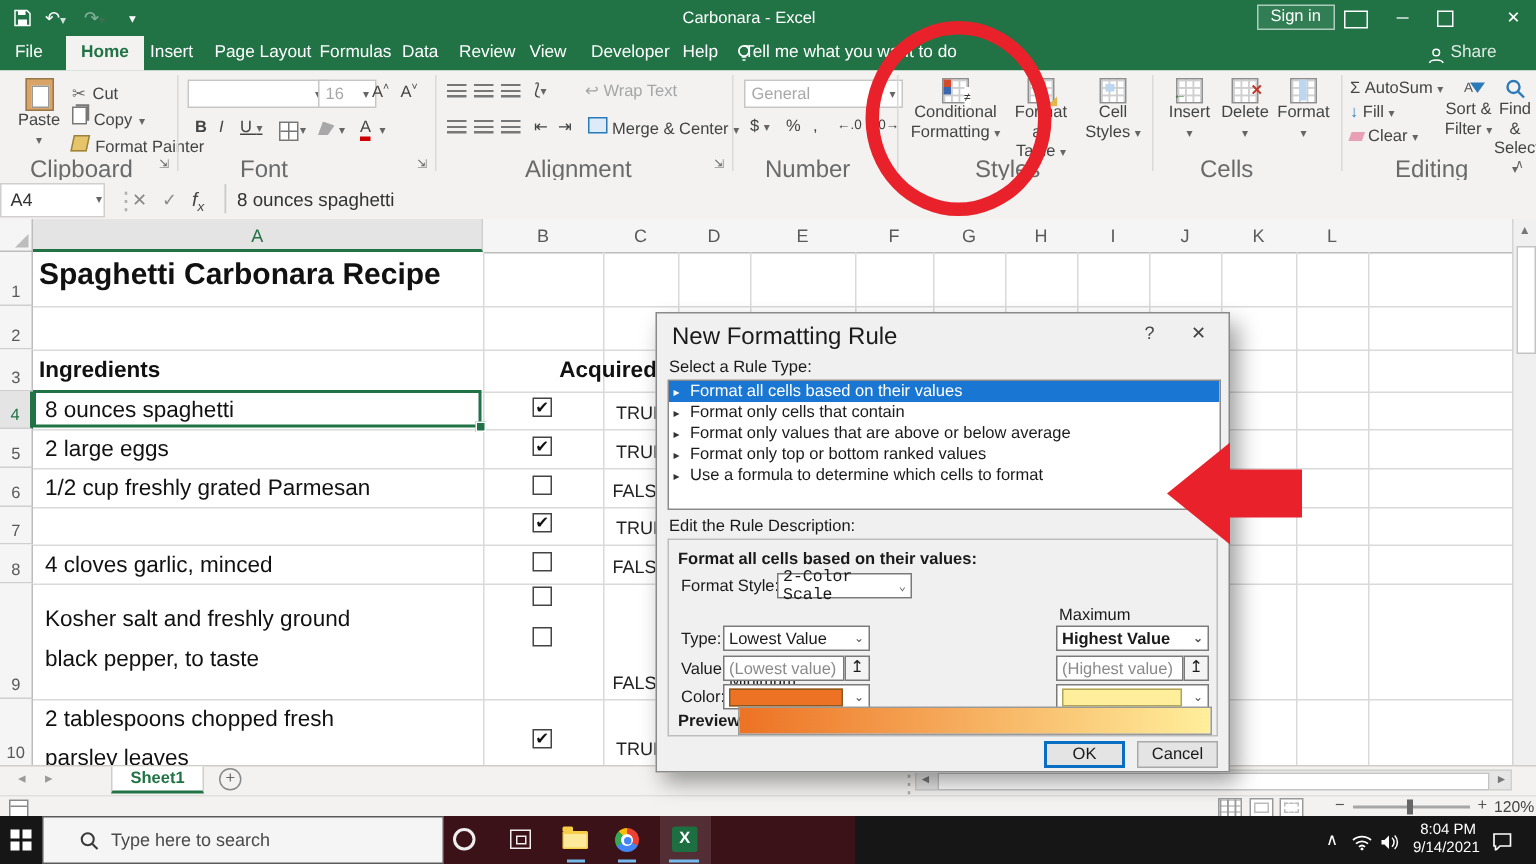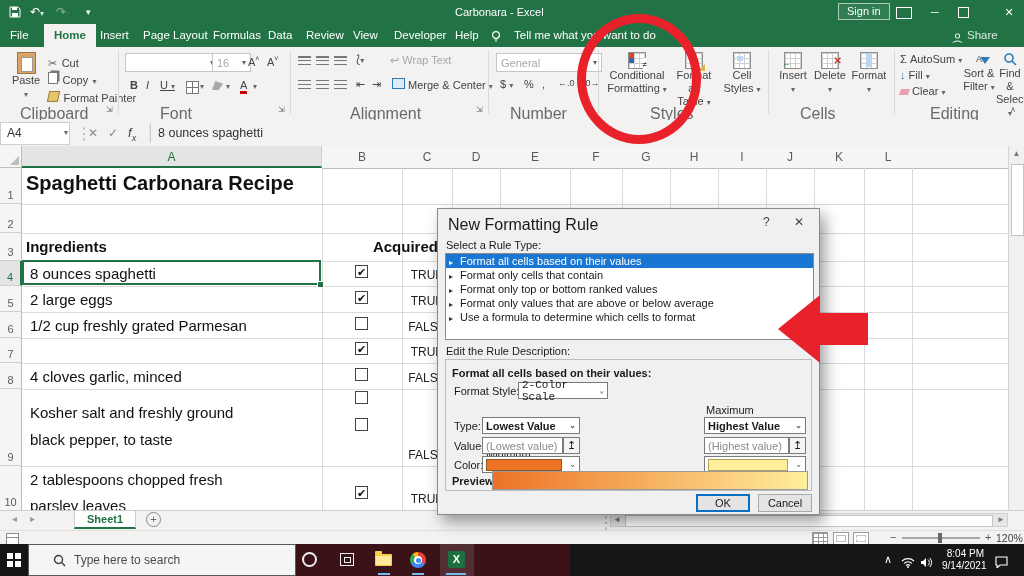--- a/index.html
+++ b/index.html
@@ -115,21 +115,21 @@
     <span class="abs rtab" style="left:296px;">Review</span>
     <span class="abs rtab" style="left:343px;">View</span>
     <span class="abs rtab" style="left:384px;">Developer</span>
     <span class="abs rtab" style="left:445px;">Help</span>
     <span class="abs" style="left:490px;top:5px;">
       <svg width="12" height="13" viewBox="0 0 12 13">
           <circle cx="6" cy="5" r="3.4" fill="none" stroke="#fff" stroke-width="1.2"></circle>
           <path d="M4.5 9h3M5 11h2" stroke="#fff" stroke-width="1.1"></path>
         </svg>
     </span>
-    <span class="abs" id="tellme" style="left:514px;">Tell me what you want to do</span>
+    <span class="abs" id="tellme" style="left:496px;">Tell me what you want to do</span>
     <span class="abs" style="left:952px;top:6px;">
       <svg width="11" height="11" viewBox="0 0 11 11">
           <circle cx="5.5" cy="3" r="2.2" fill="none" stroke="#fff"></circle>
           <path d="M1 10c.5-2.6 8.5-2.6 9 0" fill="none" stroke="#fff"></path>
         </svg>
     </span>
     <span class="abs" id="share" style="left:967px;opacity:.85;">Share</span>
   </div>
 
   <div class="abs" id="ribbon">
@@ -449,39 +449,39 @@
 
   <div class="abs" id="dialog">
     <div class="abs" style="left:10px;top:7px;font-size:16px;">New Formatting Rule</div>
     <span class="abs" style="left:325px;top:6px;color:#444;font-size:12px;">?</span>
     <span class="abs" style="left:356px;top:6px;color:#444;font-size:12px;">✕</span>
 
     <div class="abs" style="left:8px;top:30px;">Select a Rule Type:</div>
     <div class="abs dlg-list">
       <div class="dlg-item sel"><span class="mk">▸</span><span>Format all cells based on their values</span></div>
       <div class="dlg-item"><span class="mk">▸</span><span>Format only cells that contain</span></div>
+      <div class="dlg-item"><span class="mk">▸</span><span>Format only values that are above or below average</span></div>
       <div class="dlg-item"><span class="mk">▸</span><span>Format only top or bottom ranked values</span></div>
-      <div class="dlg-item"><span class="mk">▸</span><span>Format only values that are above or below average</span></div>
       <div class="dlg-item"><span class="mk">▸</span><span>Use a formula to determine which cells to format</span></div>
     </div>
 
     <div class="abs" style="left:8px;top:136px;">Edit the Rule Description:</div>
     <div class="abs groupbox"></div>
     <div class="abs" style="left:14px;top:158px;font-weight:bold;">Format all cells based on their values:</div>
     <div class="abs" style="left:16px;top:176px;">Format Style:</div>
     <div class="abs wcombo" style="left:80px;top:173px;width:90px;font-family:Liberation Mono, monospace;">
         <span>2-Color Scale</span>
         <span class="arr">⌄</span>
       </div>
 
     <div class="abs" style="left:48px;top:195px;margin-top:44px;">Minimum</div>
     <div class="abs" style="left:268px;top:195px;">Maximum</div>
 
     <div class="abs" style="left:16px;top:211px;">Type:</div>
-    <div class="abs wcombo" style="left:44px;top:208px;width:98px;font-weight:700;">
+    <div class="abs wcombo" style="left:44px;top:208px;width:98px;font-weight:400;">
         <span>Lowest Value</span>
         <span class="arr">⌄</span>
       </div>
     <div class="abs wcombo" style="left:266px;top:208px;width:102px;font-weight:600;">
         <span>Highest Value</span>
         <span class="arr">⌄</span>
       </div>
 
     <div class="abs" style="left:16px;top:231px;">Value:</div>
     <div class="abs wcombo" style="left:44px;top:228px;width:81px;color:#8a8a8a;">(Lowest value)</div>

